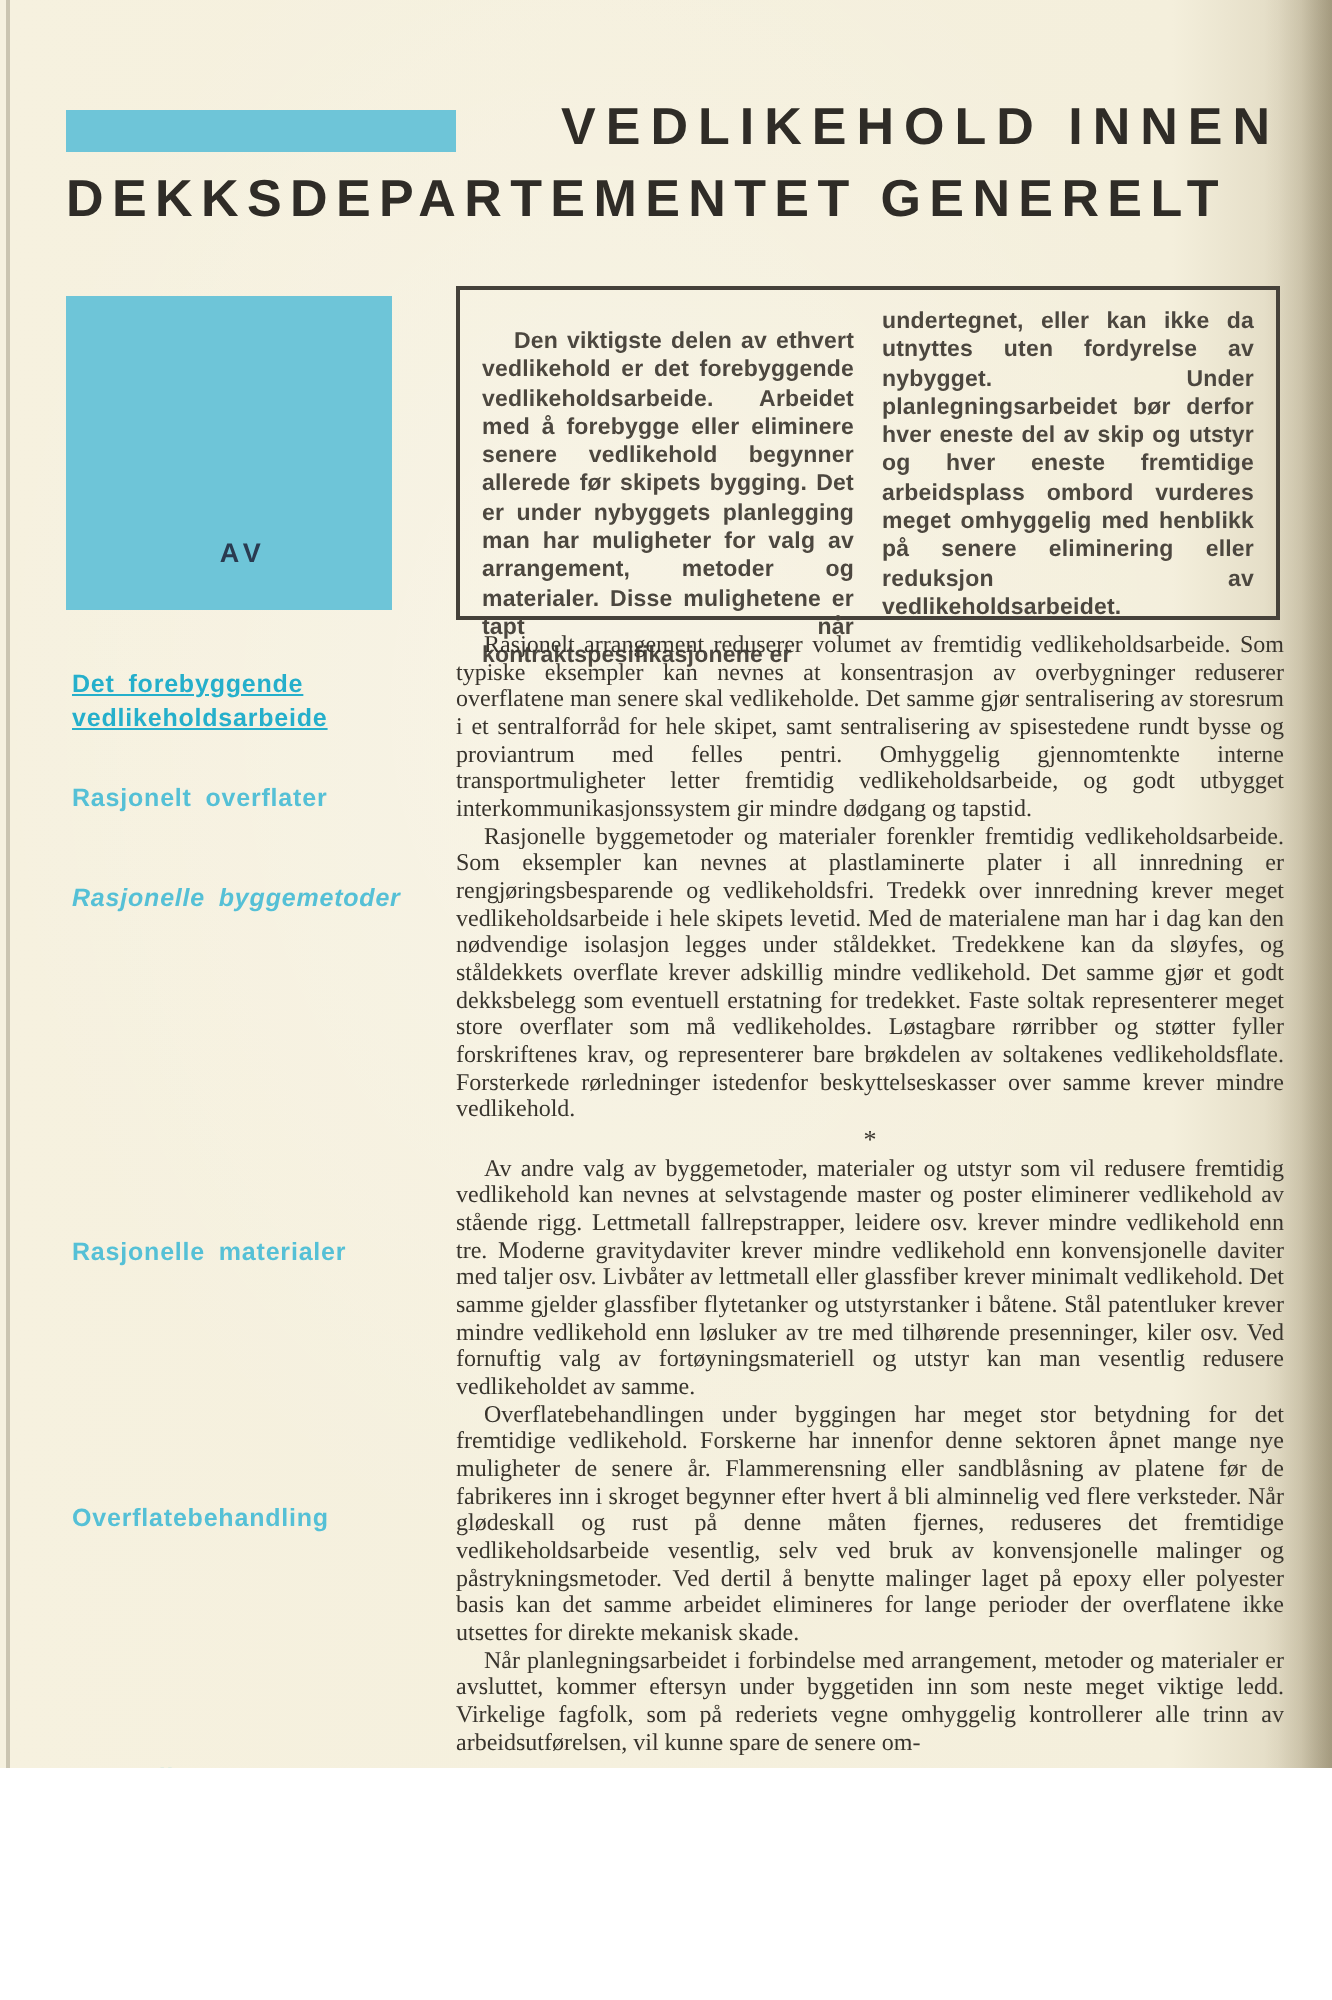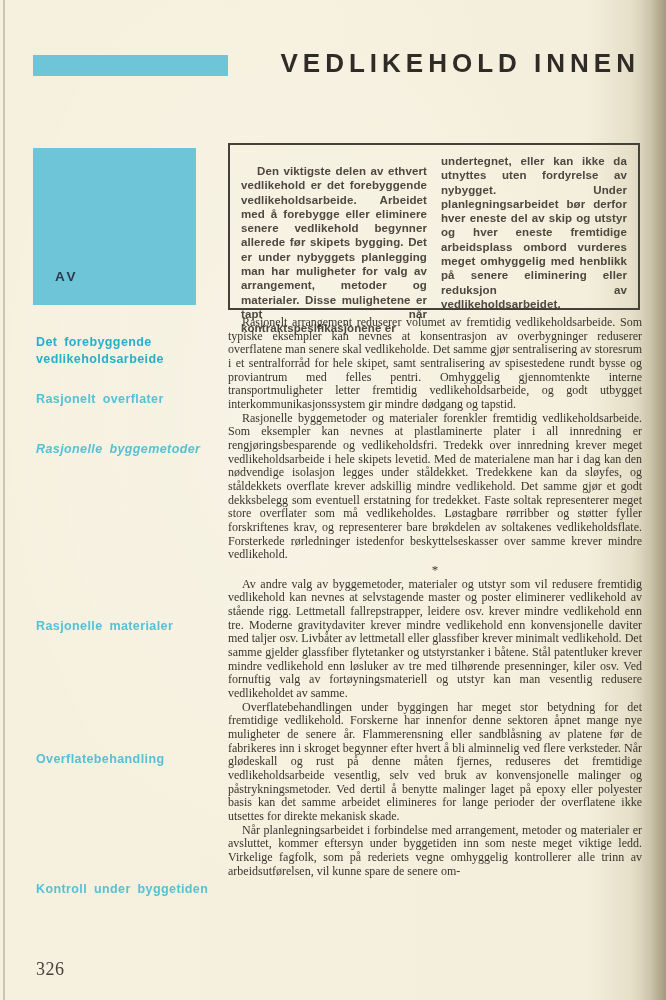--- a/index.html
+++ b/index.html
@@ -1,18 +1,18 @@
 <!DOCTYPE html>
 <html><head>
 <meta charset="utf-8">
 <style>
   html,body{margin:0;padding:0;}
   .page{
     position:relative;
-    width:666px;height:1000px;
+    width:666px;height:884px;
     background:
       radial-gradient(ellipse at 45% 40%, rgba(255,255,255,0.25) 0%, rgba(255,255,255,0) 60%),
       linear-gradient(to right, #f6f1df 0%, #f4efdc 88%, #e3dcc5 96%, #c9c1a6 100%),
       #f4efdc;
     overflow:hidden;
     font-family:"Liberation Sans",sans-serif;
     color:#38342d;
   }
   .left-edge-line{
     position:absolute;left:3px;top:0;bottom:0;width:2px;
@@ -59,21 +59,21 @@
     font-weight:700;font-size:11.5px;line-height:14.3px;
     color:#4c473f;text-align:justify;letter-spacing:0.1px;
   }
   .intro-col.first{text-indent:16px;margin-top:10px;}
   
   .side-label{
     position:absolute;left:36px;width:182px;
     font-weight:700;font-size:12.5px;line-height:17px;
     letter-spacing:0.4px;word-spacing:3px;
   }
-  .side-label.strong{color:#25afcb;}
+  .side-label.strong{color:#25afcb;text-decoration:underline;}
   .side-label.light{color:#55c0d6;}
   .sl-0{top:334px;}
   .sl-1{top:391px;}
   .sl-2{top:441px;font-style:italic;}
   .sl-3{top:618px;}
   .sl-4{top:751px;}
   .sl-5{top:881px;}
   
   .body-text{
     position:absolute;left:228px;top:316px;width:414px;
@@ -94,22 +94,23 @@
 </style>
 </head>
 <body>
 
 <div class="page">
 
   <div class="left-edge-line"></div>
 
   <div class="headline-bar" style="background:#6ec5d8;"></div>
   <h1 class="title-line1">VEDLIKEHOLD INNEN</h1>
+  <h1 class="title-line2">DEKKSDEPARTEMENTET GENERELT</h1>
 
-  <div class="byline-block" style="background:#6ec5d8;">
+  <div class="byline-block" style="background:#6ec5d8;text-align:center;">
     <span class="byline-prefix">AV</span>
   </div>
 
   <div class="intro-box">
     <div class="intro-col first">Den viktigste delen av ethvert vedlikehold er det forebyggende vedlikeholdsarbeide. Arbeidet med å forebygge eller eliminere senere vedlikehold begynner allerede før skipets bygging. Det er under nybyggets planlegging man har muligheter for valg av arrangement, metoder og materialer. Disse mulighetene er tapt når kontraktspesifikasjonene er</div>
     <div class="intro-col">undertegnet, eller kan ikke da utnyttes uten fordyrelse av nybygget. Under planlegningsarbeidet bør derfor hver eneste del av skip og utstyr og hver eneste fremtidige arbeidsplass ombord vurderes meget omhyggelig med henblikk på senere eliminering eller reduksjon av vedlikeholdsarbeidet.</div>
   </div>
 
   <div class="side-label strong sl-0">Det forebyggende vedlikeholdsarbeide</div>
   <div class="side-label light sl-1">Rasjonelt overflater</div>

